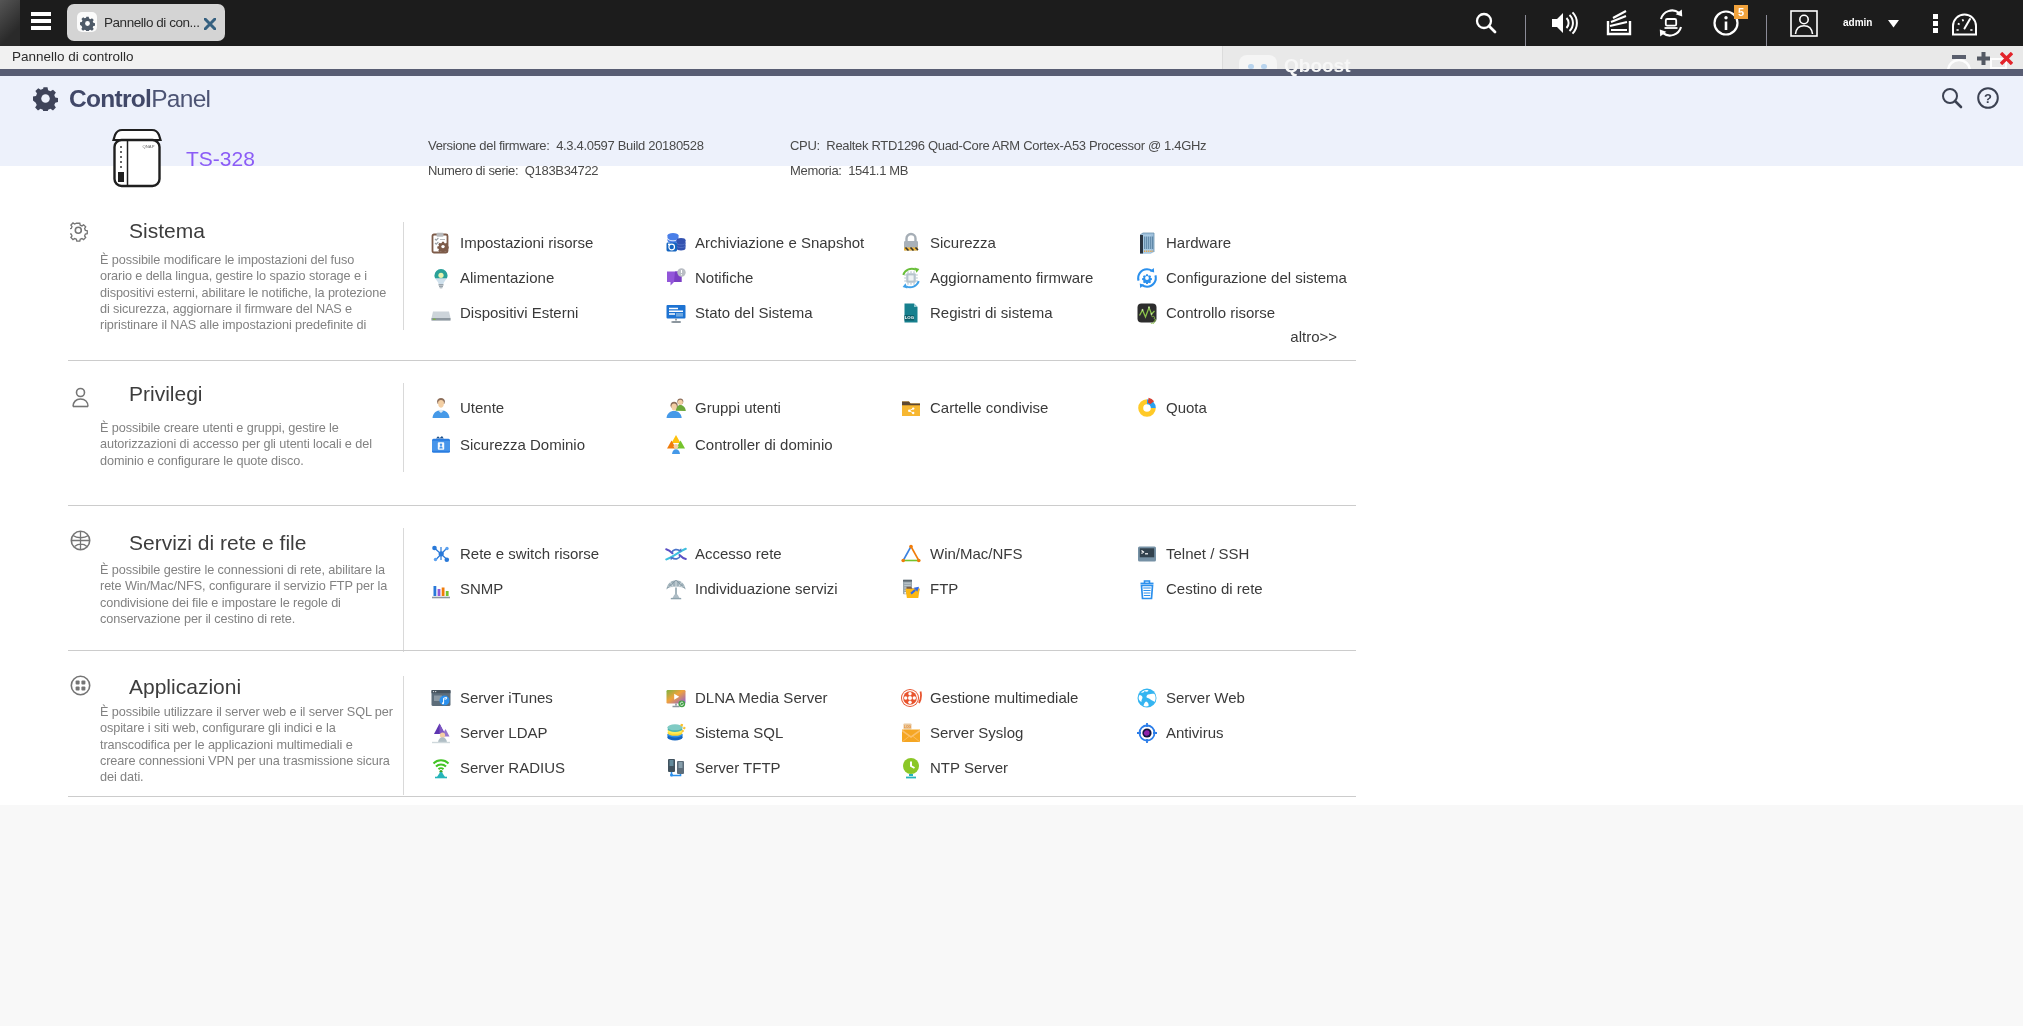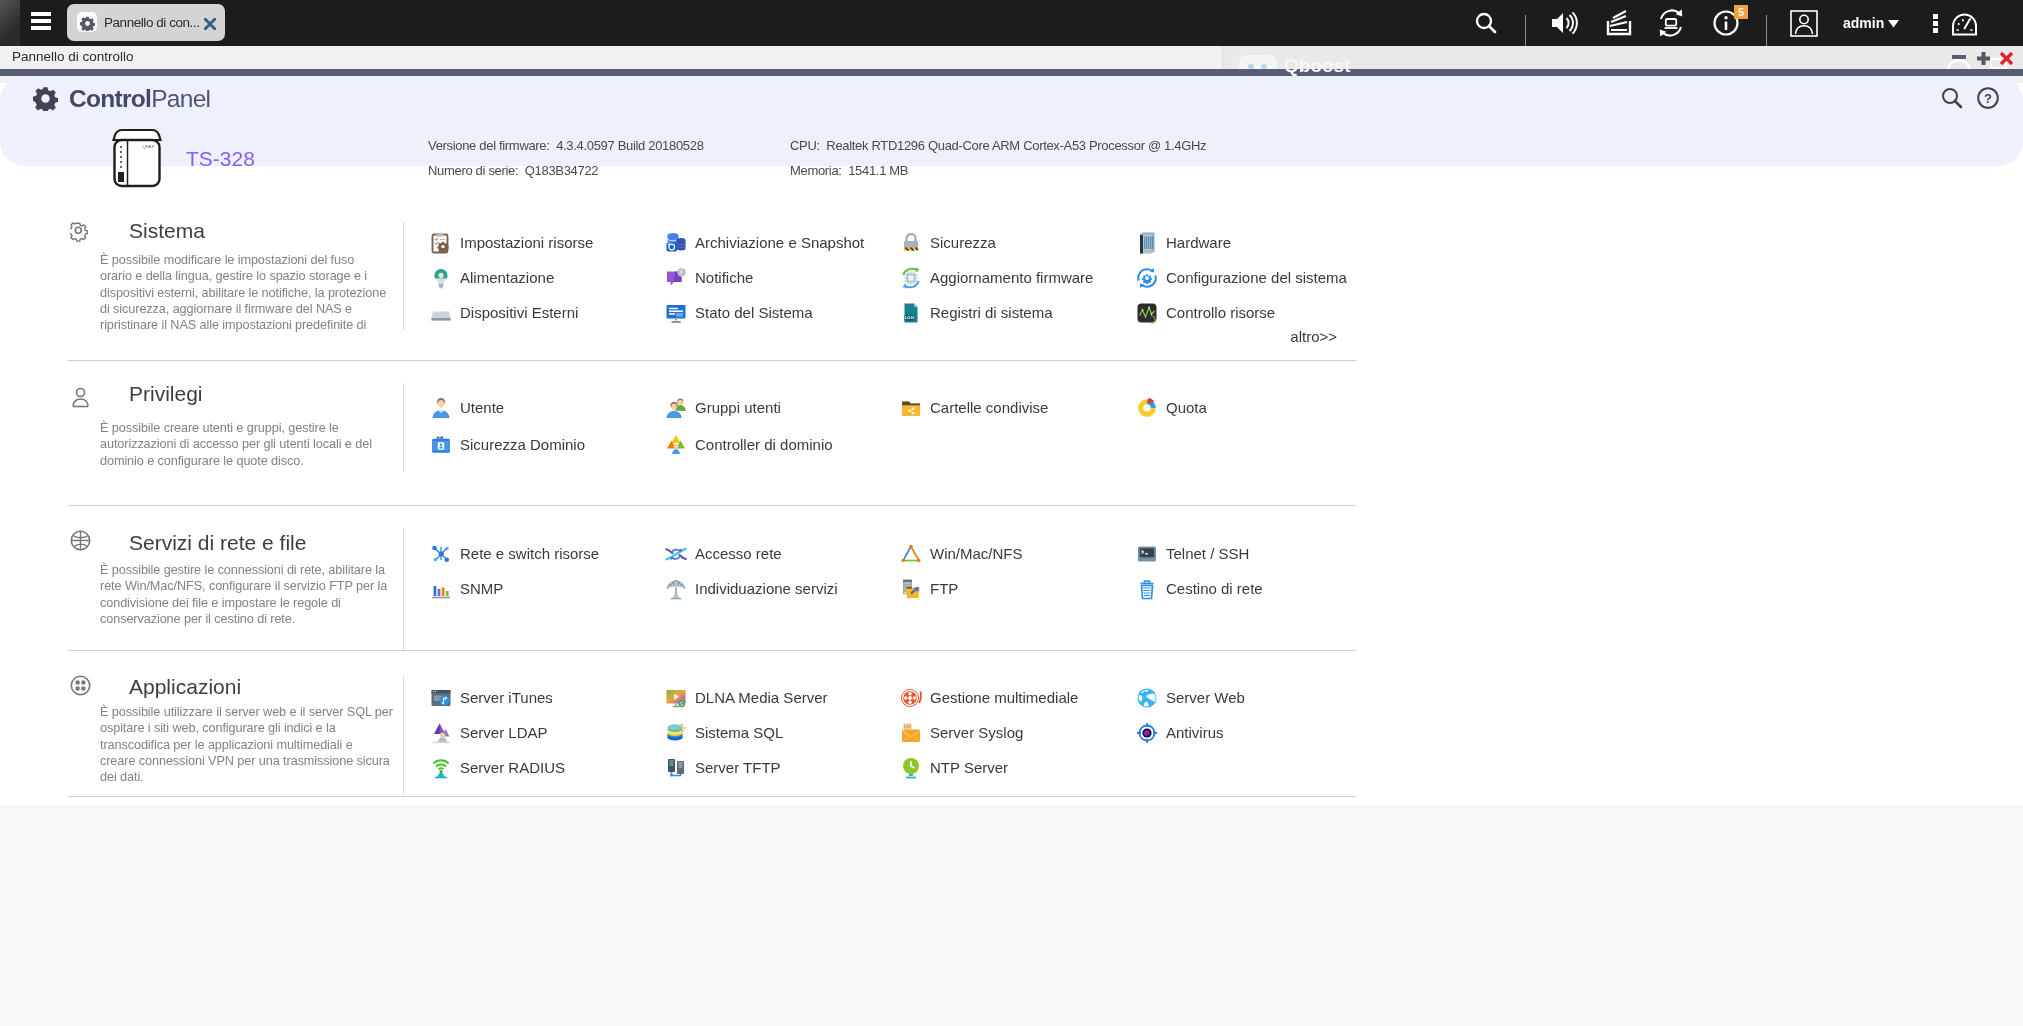--- a/index.html
+++ b/index.html
@@ -7,29 +7,29 @@
   body { font-family:"Liberation Sans", sans-serif; position:relative; background:#fff; }
   .abs { position:absolute; }
   
   #topbar { position:absolute; left:0; top:0; width:2023px; height:46px; background:#1c1c1c; }
   #lefttile { position:absolute; left:0; top:0; width:20px; height:46px; background:linear-gradient(135deg,#555 0%,#2a2a2a 70%); }
   .hbar { position:absolute; left:31px; width:20px; height:4px; background:#fff; }
   #tab { position:absolute; left:67px; top:4px; width:158px; height:37px; background:#d4d4d4; border-radius:7px; }
   #tabgear { position:absolute; left:10px; top:8px; width:20px; height:20px; background:#fbfbfb; border-radius:5px; }
   #tabtext { position:absolute; left:37px; top:0; height:37px; line-height:37px; font-size:13.5px; letter-spacing:-0.45px; color:#2d2d2d; }
   .tsep { position:absolute; top:15px; width:1px; height:31px; background:#8b8b97; }
-  #admin { position:absolute; left:1843px; top:0; height:42px; line-height:46px; color:#fff; font-size:14px; font-weight:bold; letter-spacing:0; }
+  #admin { position:absolute; left:1843px; top:0; height:42px; line-height:46px; color:#fff; font-size:10px; font-weight:bold; letter-spacing:0; }
   
   #titlebar { position:absolute; left:0; top:46px; width:2023px; height:37px; background:#f1f1f1; }
   #titlebar .right { position:absolute; left:1222px; top:0; width:801px; height:23px; background:#e9e9e9; border-left:1px solid #dcdcdc; }
   #wtitle { position:absolute; left:12px; top:0; height:23px; line-height:22px; font-size:13.5px; color:#2b2b2b; }
   
   #slate { position:absolute; left:0; top:69px; width:2023px; height:7px; background:#585d73; }
   
-  #bluehead { position:absolute; left:0; top:76px; width:2023px; height:90px; background:#edf1fb;border-radius:25px; }
+  #bluehead { position:absolute; left:0; top:76px; width:2023px; height:90px; background:#edf1fb; }
   #cptitle { position:absolute; left:69px; top:9px; font-size:24.5px; color:#414868; letter-spacing:-0.7px; }
   #cptitle b { font-weight:700; }
   #cptitle span { font-weight:300; color:#4d5474; }
   #ts328 { position:absolute; left:186px; top:71px; font-size:21px; color:#8b5cf6; }
   .info { position:absolute; font-size:13px; letter-spacing:-0.32px; color:#4a4a4a; }
   
   #content { position:absolute; left:0; top:197px; width:2023px; height:608px; background:#fff; }
   #graybottom { position:absolute; left:0; top:805px; width:2023px; height:221px; background:#f8f8f8; }
   .hdiv { position:absolute; left:68px; width:1288px; height:1px; background:#ccc; }
   .vdiv { position:absolute; left:403px; width:1px; background:#d9d9d9; }

